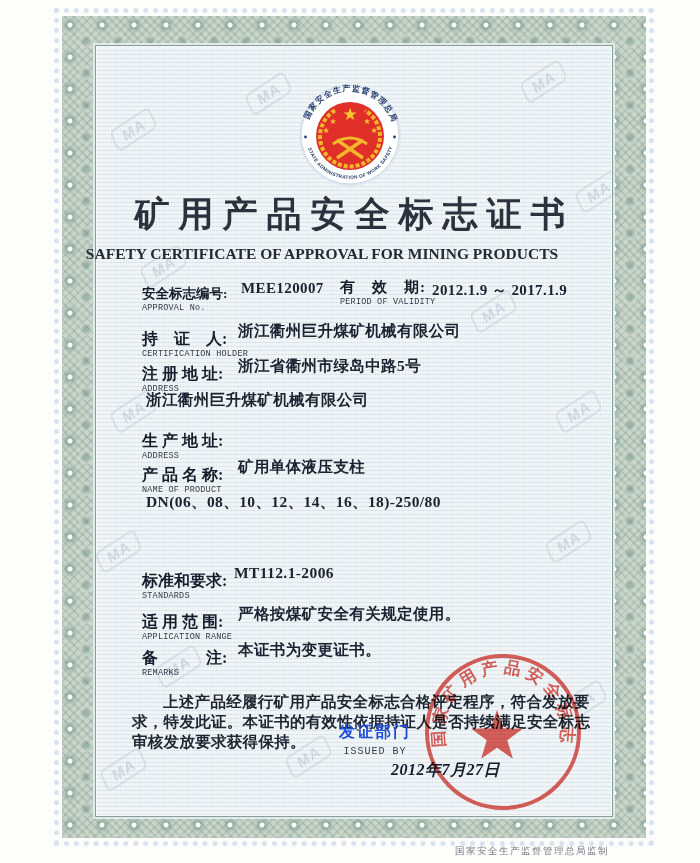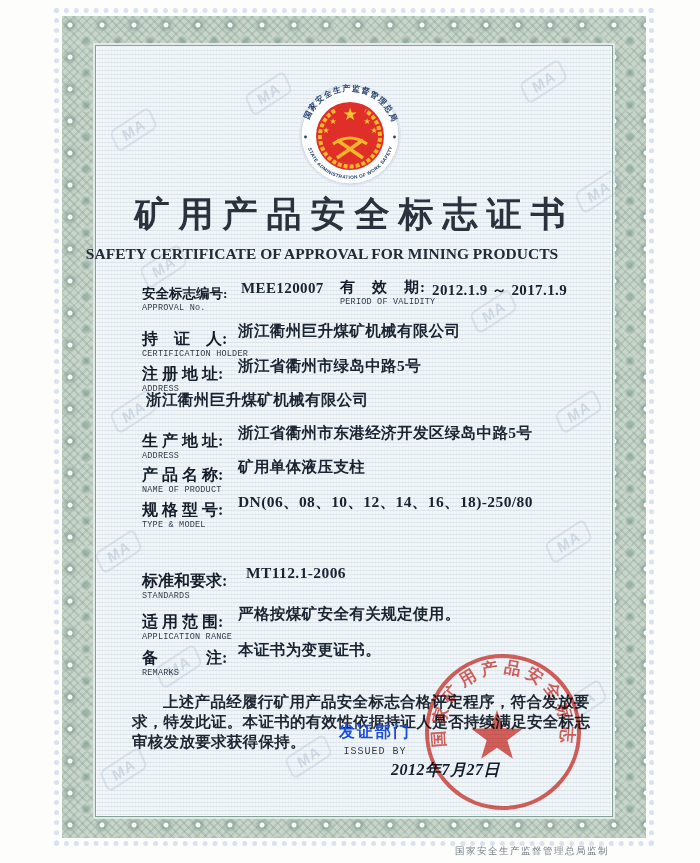--- a/index.html
+++ b/index.html
@@ -130,42 +130,37 @@
     <div class="val">浙江省衢州市绿岛中路5号</div>
   </div>
   <div class="frow" style="top:391px">
     <div class="val">浙江衢州巨升煤矿机械有限公司</div>
   </div>
   <div class="frow" style="top:424px">
     <div class="lblwrap">
         <div class="zh">生 产 地 址:</div>
       <div class="en">ADDRESS</div>
       </div>
-    <div class="val">浙江省衢州市东港经济开发区绿岛中路5号</div>
   </div>
   <div class="frow" style="top:458px">
     <div class="lblwrap">
         <div class="zh">产 品 名 称:</div>
       <div class="en">NAME OF PRODUCT</div>
       </div>
     <div class="val">矿用单体液压支柱</div>
   </div>
   <div class="frow" style="top:493px">
-    <div class="lblwrap">
-        <div class="zh">规 格 型 号:</div>
-      <div class="en">TYPE &amp; MODEL</div>
-      </div>
     <div class="val">DN(06、08、10、12、14、16、18)-250/80</div>
   </div>
   <div class="frow" style="top:564px">
     <div class="lblwrap">
         <div class="zh">标准和要求:</div>
       <div class="en">STANDARDS</div>
       </div>
-    <div class="val" style="margin-left:12px">MT112.1-2006</div>
+    <div class="val" style="margin-left:0">MT112.1-2006</div>
   </div>
   <div class="frow" style="top:605px">
     <div class="lblwrap">
         <div class="zh">适 用 范 围:</div>
       <div class="en">APPLICATION RANGE</div>
       </div>
     <div class="val">严格按煤矿安全有关规定使用。</div>
   </div>
   <div class="frow" style="top:641px">
     <div class="lblwrap">

